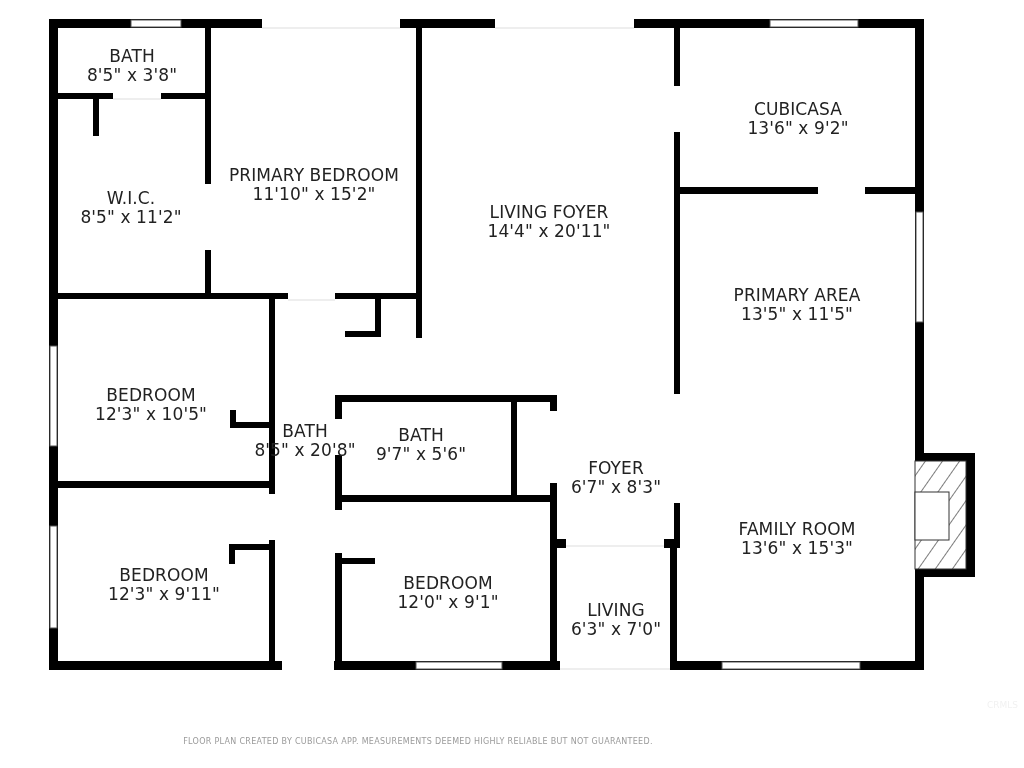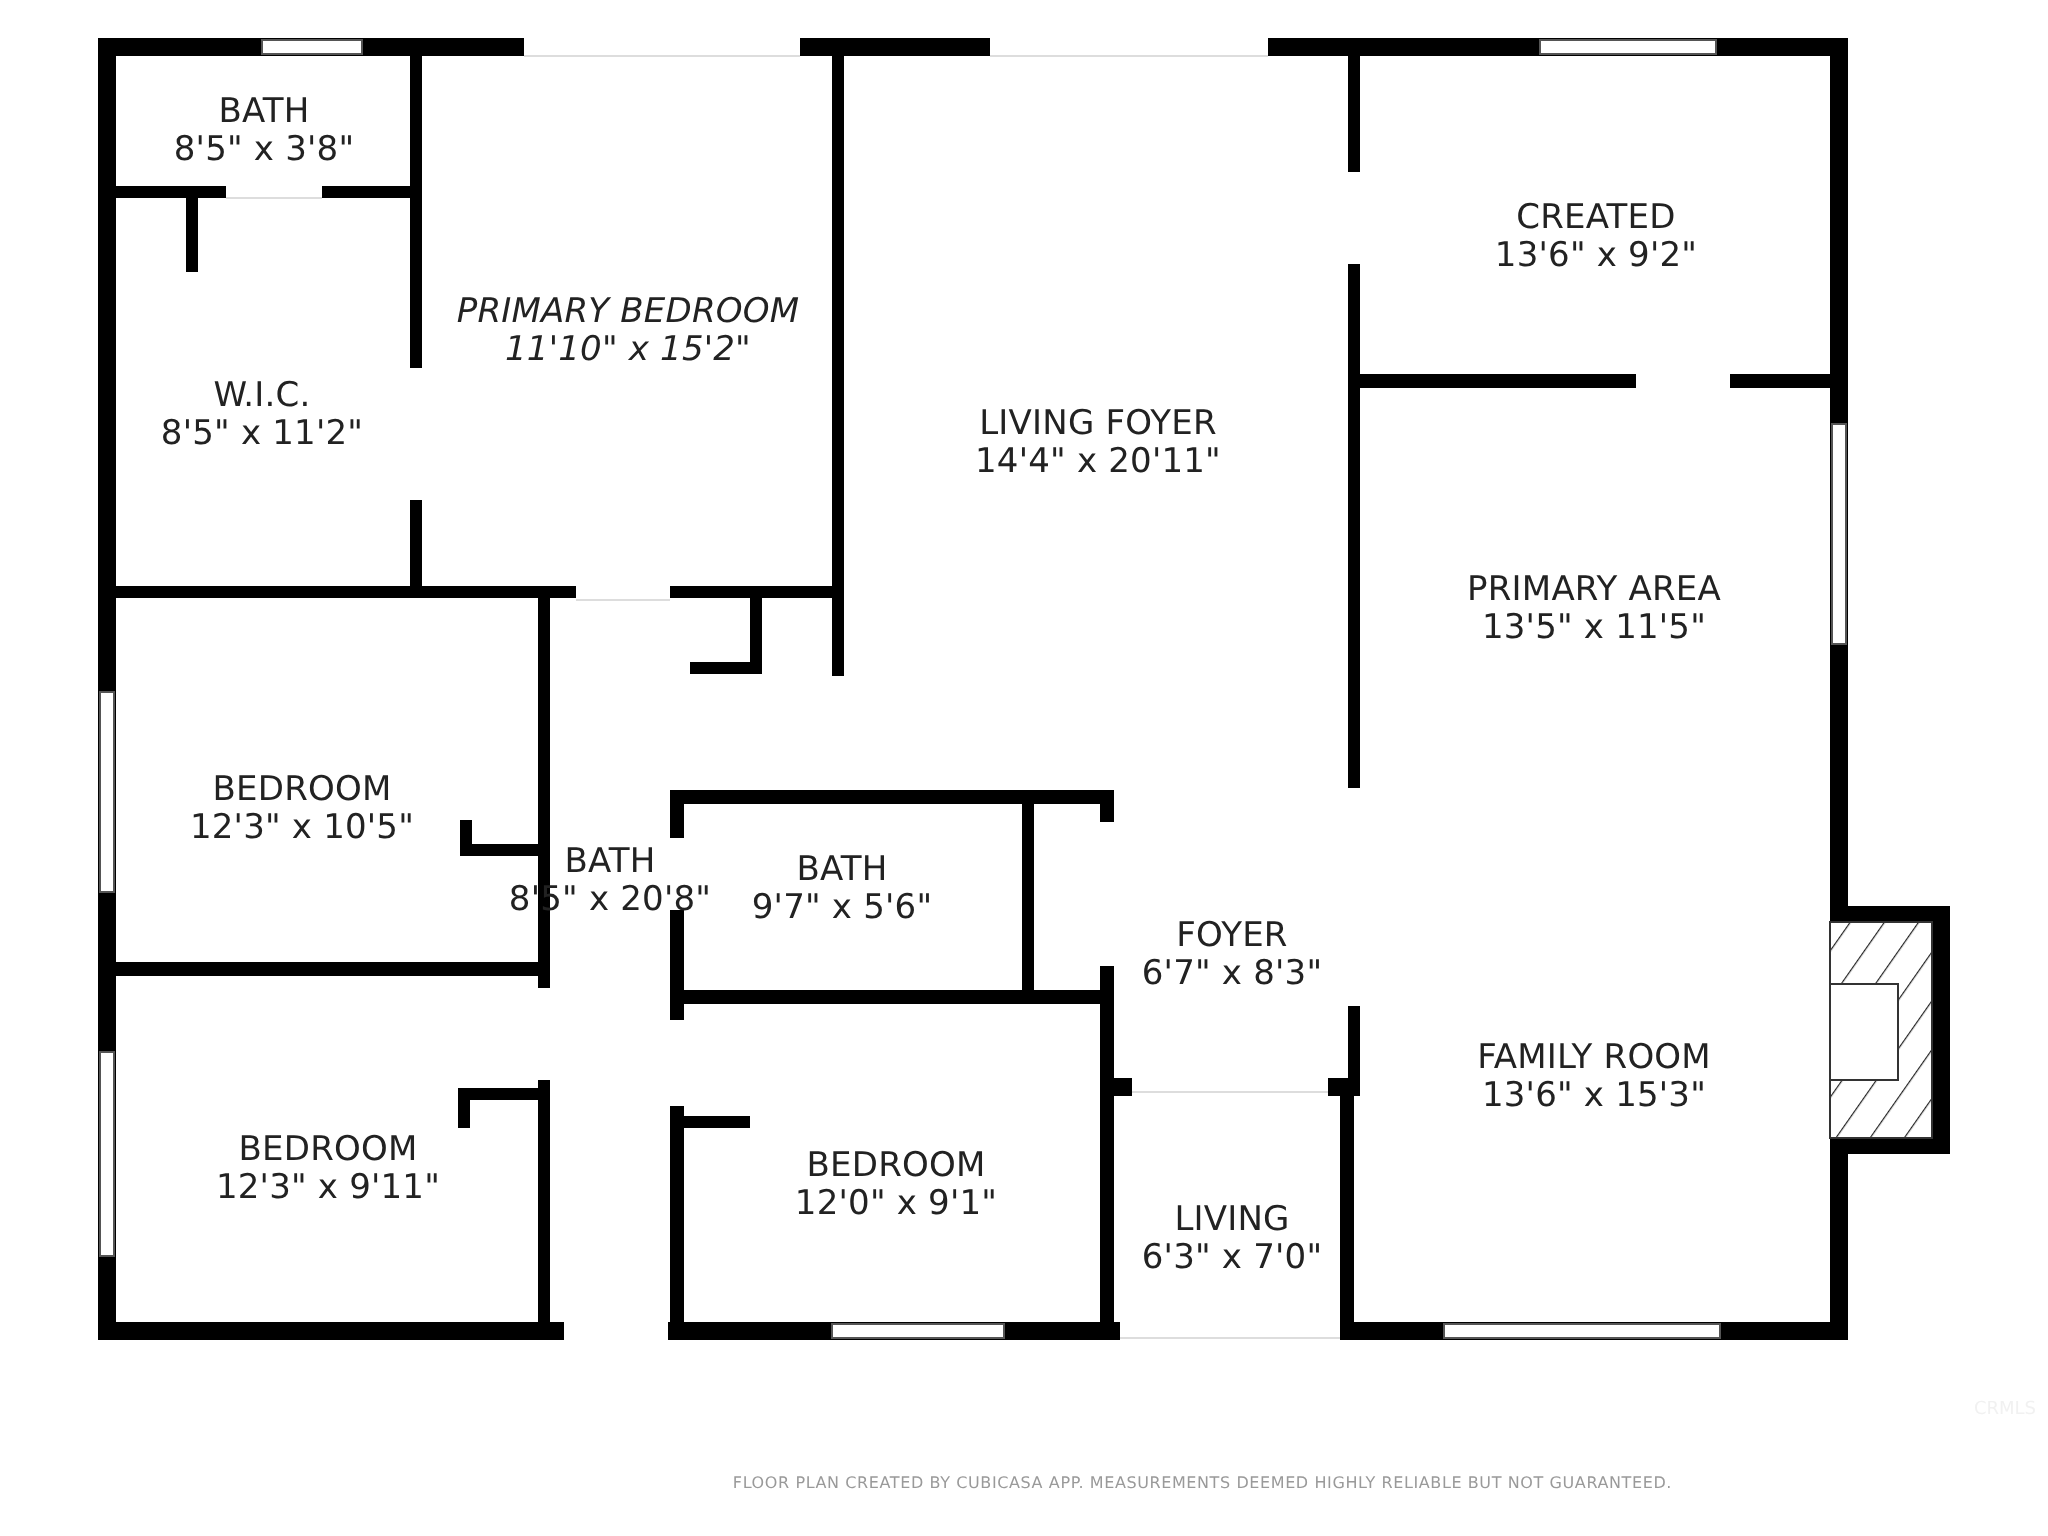--- a/index.html
+++ b/index.html
@@ -3,21 +3,21 @@
 <meta charset="utf-8">
 <style>
   html, body { margin:0; padding:0; background:#ffffff; }
   body { width:1024px; height:768px; position:relative; overflow:hidden; font-family:"DejaVu Sans","Liberation Sans",sans-serif; }
   #plan { position:absolute; left:0; top:0; width:1024px; height:768px; }
   .wall { fill:#000000; }
   .win { fill:#ffffff; stroke:#555555; stroke-width:1; }
   .opening { stroke:#dddddd; stroke-width:1; fill:none; }
   .room-label { position:absolute; transform:translateX(-50%); text-align:center; color:#222222; font-size:17px; line-height:19px; white-space:nowrap; letter-spacing:0.1px; }
   .room-label .dim { display:block; }
-  .footer { position:absolute; left:0; width:836px; top:737px; text-align:right; font-size:8px; color:#9a9a9a; letter-spacing:0.3px; }
+  .footer { position:absolute; left:0; width:836px; top:737px; text-align:center; font-size:8px; color:#9a9a9a; letter-spacing:0.3px; }
   .watermark { position:absolute; right:6px; top:700px; font-size:9px; color:#f1f1f1; }
 </style>
 </head>
 <body>
 
 <svg id="plan" viewBox="0 0 1024 768" xmlns="http://www.w3.org/2000/svg">
   <g>
 
     <rect class="wall" x="49" y="19" width="213" height="9"></rect>
     <rect class="wall" x="400" y="19" width="95" height="9"></rect>
@@ -117,30 +117,30 @@
 </svg>
 
 <div class="room-label" style="left:132px; top:47px;">
   <span>BATH</span>
   <span class="dim">8'5" x 3'8"</span>
 </div>
 <div class="room-label" style="left:131px; top:189px;">
   <span>W.I.C.</span>
   <span class="dim">8'5" x 11'2"</span>
 </div>
-<div class="room-label" style="left:314px; top:147px;font-style:italic;">
+<div class="room-label" style="left:314px; top:166px;">
   <span>PRIMARY BEDROOM</span>
   <span class="dim">11'10" x 15'2"</span>
 </div>
 <div class="room-label" style="left:549px; top:203px;">
   <span>LIVING FOYER</span>
   <span class="dim">14'4" x 20'11"</span>
 </div>
 <div class="room-label" style="left:798px; top:100px;">
-  <span>CREATED</span>
+  <span>CUBICASA</span>
   <span class="dim">13'6" x 9'2"</span>
 </div>
 <div class="room-label" style="left:797px; top:286px;">
   <span>PRIMARY AREA</span>
   <span class="dim">13'5" x 11'5"</span>
 </div>
 <div class="room-label" style="left:151px; top:386px;">
   <span>BEDROOM</span>
   <span class="dim">12'3" x 10'5"</span>
 </div>

